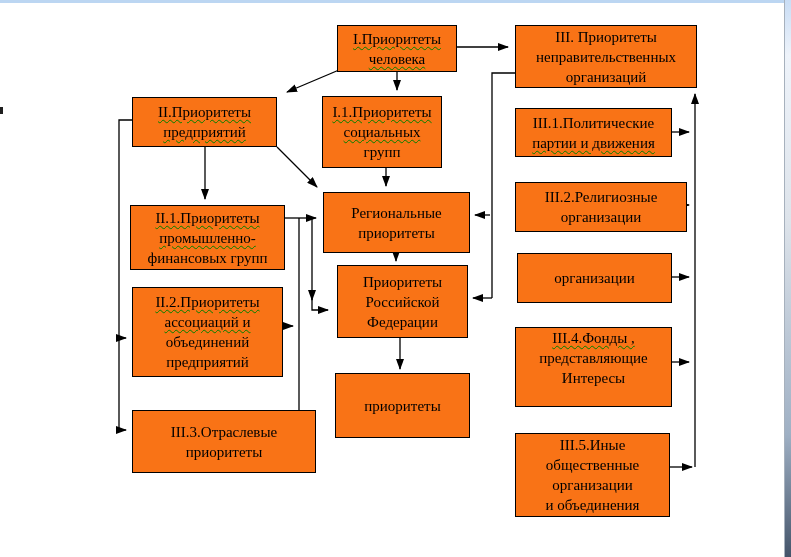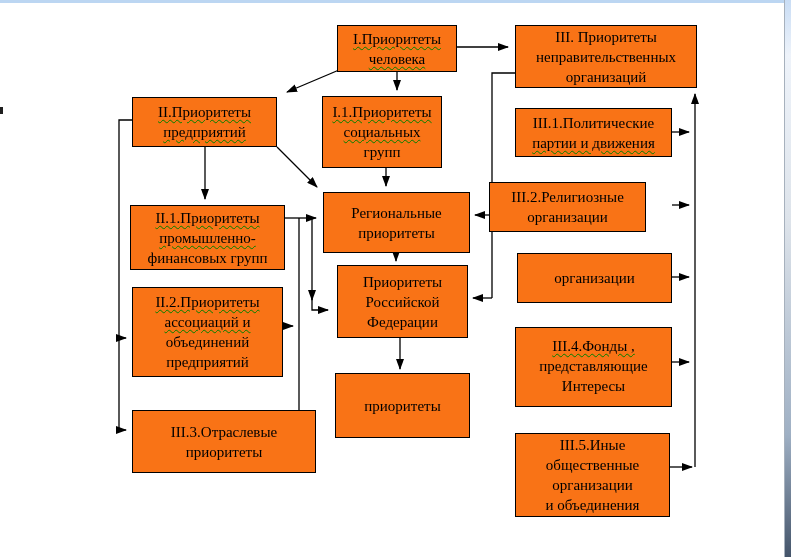--- a/index.html
+++ b/index.html
@@ -135,30 +135,30 @@
   <div class="box" style="left:132px;top:410px;width:184px;height:63px">
     <div class="ln">III.3.Отраслевые</div>
     <div class="ln">приоритеты</div>
   </div>
 
   <div class="box" style="left:515px;top:108px;width:157px;height:49px">
     <div class="ln">III.1.Политические</div>
     <div class="ln w">партии и  движения</div>
   </div>
 
-  <div class="box" style="left:489px;top:182px;width:157px;height:50px">
+  <div class="box" style="left:515px;top:182px;width:172px;height:50px">
     <div class="ln">III.2.Религиозные</div>
     <div class="ln">организации</div>
   </div>
 
   <div class="box" style="left:517px;top:253px;width:155px;height:50px">
     <div class="ln">организации</div>
   </div>
 
-  <div class="box" style="left:515px;top:327px;width:157px;height:80px;justify-content:flex-start;padding-top:8px">
+  <div class="box" style="left:515px;top:327px;width:157px;height:80px;justify-content:flex-start;padding-top:0">
     <div class="ln w">III.4.Фонды ,</div>
     <div class="ln">представляющие</div>
     <div class="ln">Интересы</div>
   </div>
 
   <div class="box" style="left:515px;top:433px;width:155px;height:84px">
     <div class="ln">III.5.Иные</div>
     <div class="ln">общественные</div>
     <div class="ln">организации</div>
     <div class="ln">и объединения</div>

